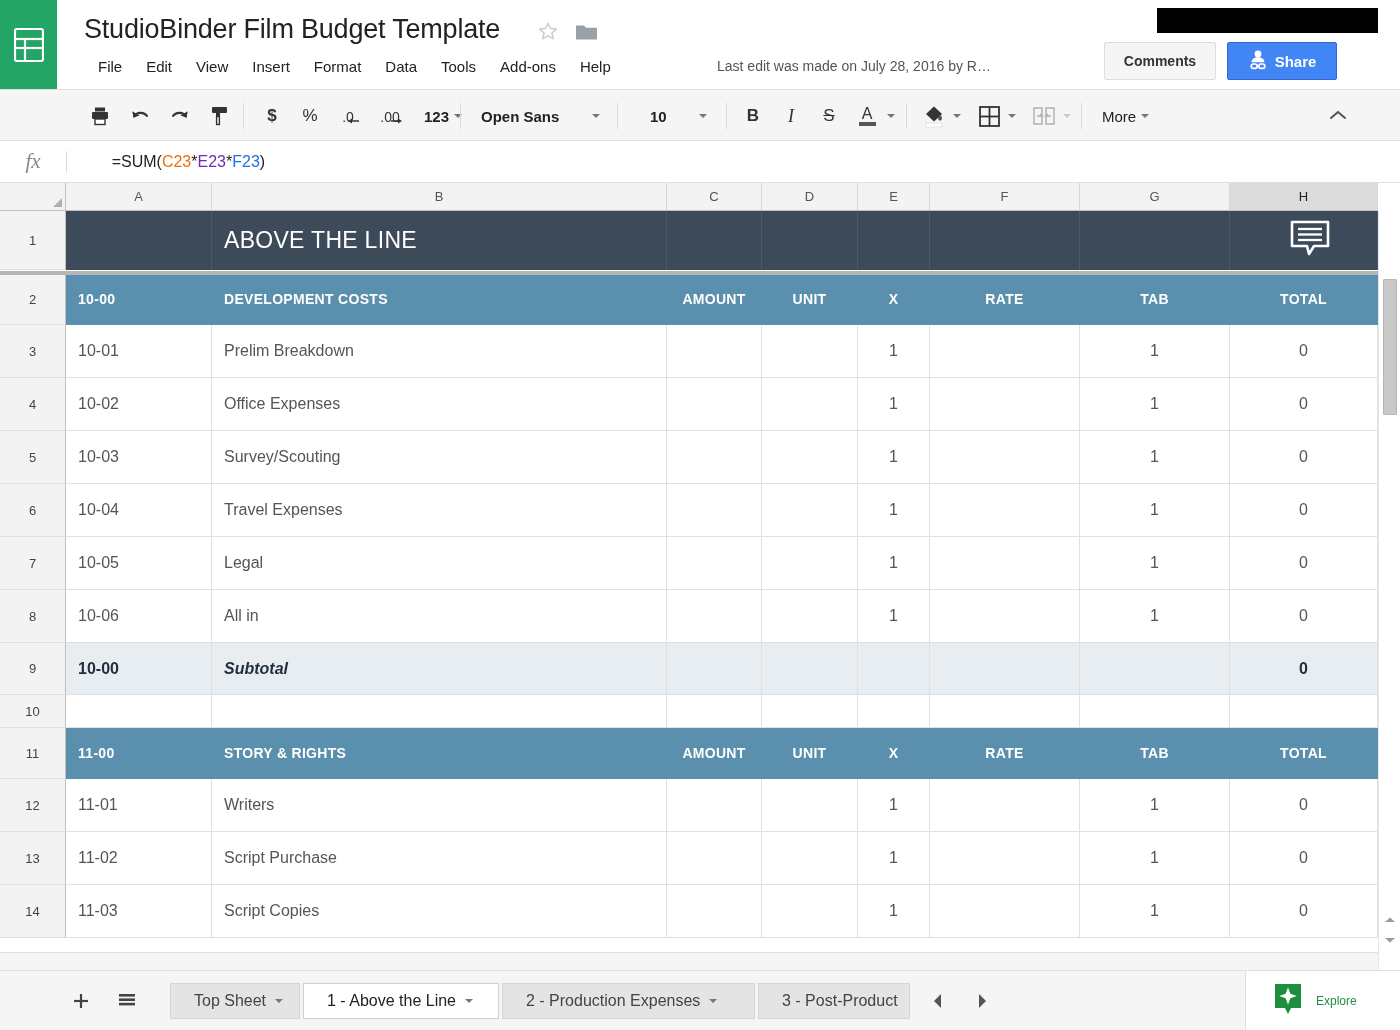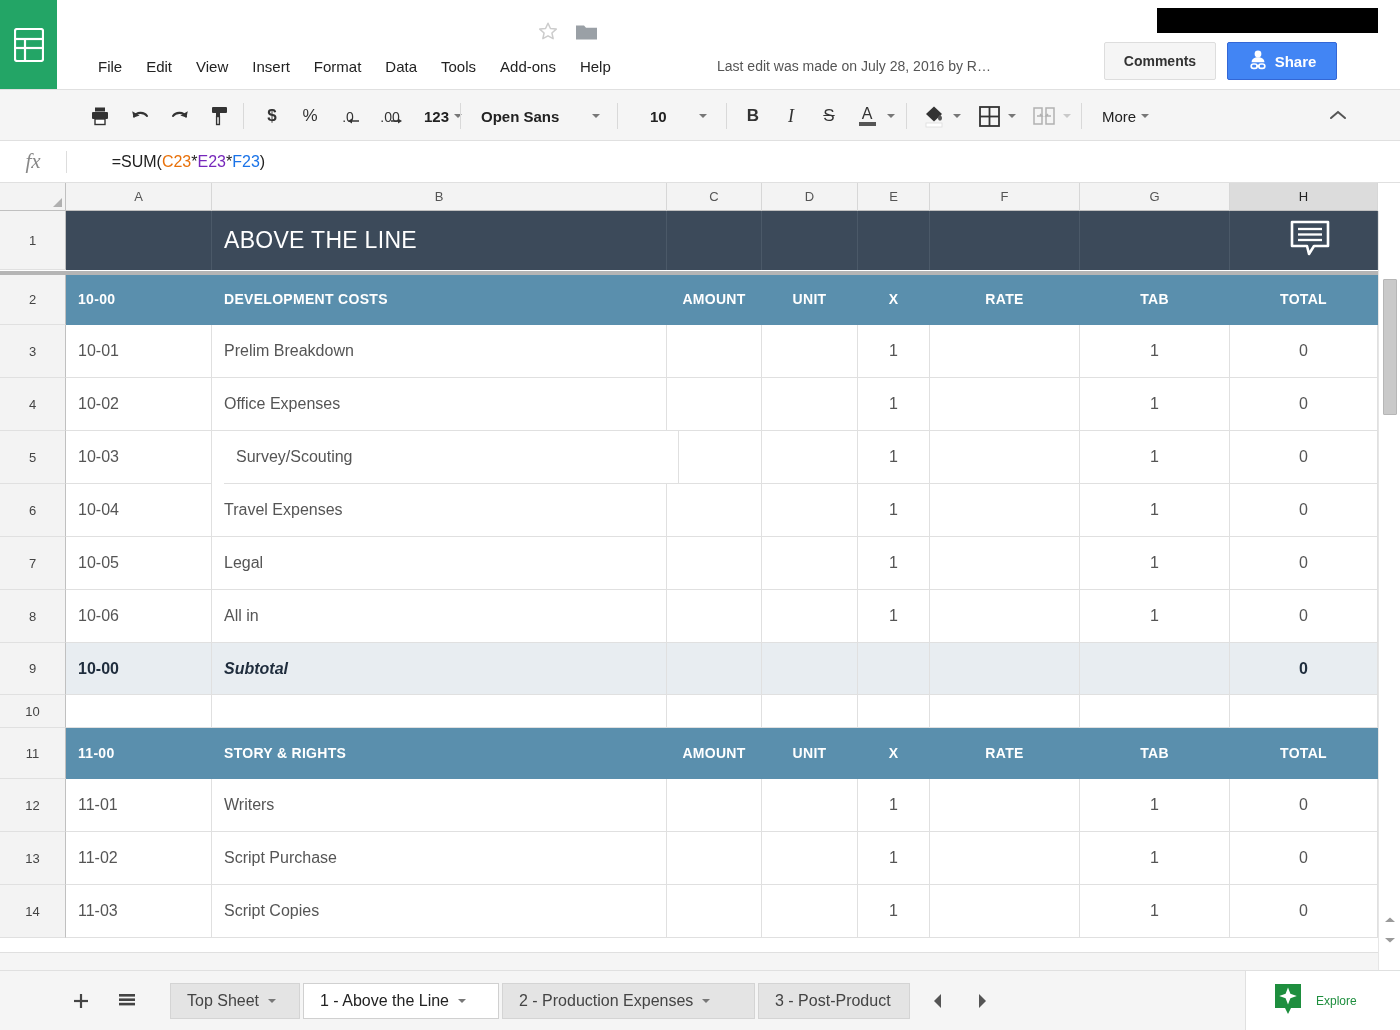--- a/index.html
+++ b/index.html
@@ -130,21 +130,21 @@
   .hsb { position:absolute; left:0; bottom:0; width:1378px; height:18px; background:#f5f5f5;
          border-top:1px solid #e0e0e0; }
 
   
   .tabbar { position:absolute; left:0; top:970px; width:1400px; height:60px; background:#f5f5f5;
             border-top:1px solid #e0e0e0; }
   .tb-icon-btn { position:absolute; top:14px; width:34px; height:32px; display:flex;
                  align-items:center; justify-content:center; cursor:pointer; color:#444; }
   .sheet-tab {
     position:absolute; top:12px; height:36px; display:flex; align-items:center; gap:4px;
-    padding:0 16px; background:#e4e4e4; border:1px solid #d4d4d4;
+    padding:0 23px; background:#e4e4e4; border:1px solid #d4d4d4;
     font-size:16px; color:#444; cursor:pointer; white-space:nowrap; overflow:hidden;
   }
   .sheet-tab.active { background:#fff; color:#222; border-color:#d0d0d0; }
   .nav-arrow { position:absolute; top:16px; width:28px; height:28px; display:flex;
                align-items:center; justify-content:center; cursor:pointer; color:#555; }
   .explore {
     position:absolute; right:0; top:0; width:155px; height:60px; background:#fff;
     border-left:1px solid #e0e0e0; display:flex; align-items:center; gap:12px;
     padding-left:26px; cursor:pointer;
   }
@@ -161,20 +161,21 @@
       <span>
         <svg width="30" height="34" viewBox="0 0 30 34">
           <rect x="1" y="1" width="28" height="32" rx="2" fill="none" stroke="#fff" stroke-width="2.2"></rect>
           <line x1="1" y1="11" x2="29" y2="11" stroke="#fff" stroke-width="2.2"></line>
           <line x1="1" y1="20" x2="29" y2="20" stroke="#fff" stroke-width="2.2"></line>
           <line x1="11" y1="11" x2="11" y2="33" stroke="#fff" stroke-width="2.2"></line>
         </svg>
       </span>
     </div>
 
+    <div class="doc-title">StudioBinder Film Budget Template</div>
 
     <span class="star-icon">
       <svg width="24" height="24" viewBox="0 0 24 24">
         <path d="M12 3.2l2.45 5.3 5.8.62-4.32 3.9 1.2 5.7L12 15.8l-5.13 2.92 1.2-5.7-4.32-3.9 5.8-.62z" fill="none" stroke="#ccc" stroke-width="1.5" stroke-linejoin="round"></path>
       </svg>
     </span>
 
     <span class="folder-icon">
       <svg width="24" height="20" viewBox="0 0 24 20">
         <path d="M1 3.5h8l2 2.2h11V17.5H1z" fill="#9aa0a6"></path>
@@ -422,21 +423,21 @@
         <div class="cell ctr" style="left: 1230px; top: 142px; width: 148px; height: 53px;">0</div>
         <div class="cell pad" style="left: 66px; top: 195px; width: 146px; height: 53px;">10-02</div>
         <div class="cell pad" style="left: 212px; top: 195px; width: 455px; height: 53px;">Office Expenses</div>
         <div class="cell ctr" style="left: 667px; top: 195px; width: 95px; height: 53px;"></div>
         <div class="cell ctr" style="left: 762px; top: 195px; width: 96px; height: 53px;"></div>
         <div class="cell ctr" style="left: 858px; top: 195px; width: 72px; height: 53px;">1</div>
         <div class="cell ctr" style="left: 930px; top: 195px; width: 150px; height: 53px;"></div>
         <div class="cell ctr" style="left: 1080px; top: 195px; width: 150px; height: 53px;">1</div>
         <div class="cell ctr" style="left: 1230px; top: 195px; width: 148px; height: 53px;">0</div>
         <div class="cell pad" style="left: 66px; top: 248px; width: 146px; height: 53px;">10-03</div>
-        <div class="cell pad" style="left: 224px; top: 248px; width: 455px; height: 53px;">Survey/Scouting</div>
+        <div class="cell pad" style="left: 212px; top: 248px; width: 455px; height: 53px;">Survey/Scouting</div>
         <div class="cell ctr" style="left: 667px; top: 248px; width: 95px; height: 53px;"></div>
         <div class="cell ctr" style="left: 762px; top: 248px; width: 96px; height: 53px;"></div>
         <div class="cell ctr" style="left: 858px; top: 248px; width: 72px; height: 53px;">1</div>
         <div class="cell ctr" style="left: 930px; top: 248px; width: 150px; height: 53px;"></div>
         <div class="cell ctr" style="left: 1080px; top: 248px; width: 150px; height: 53px;">1</div>
         <div class="cell ctr" style="left: 1230px; top: 248px; width: 148px; height: 53px;">0</div>
         <div class="cell pad" style="left: 66px; top: 301px; width: 146px; height: 53px;">10-04</div>
         <div class="cell pad" style="left: 212px; top: 301px; width: 455px; height: 53px;">Travel Expenses</div>
         <div class="cell ctr" style="left: 667px; top: 301px; width: 95px; height: 53px;"></div>
         <div class="cell ctr" style="left: 762px; top: 301px; width: 96px; height: 53px;"></div>

